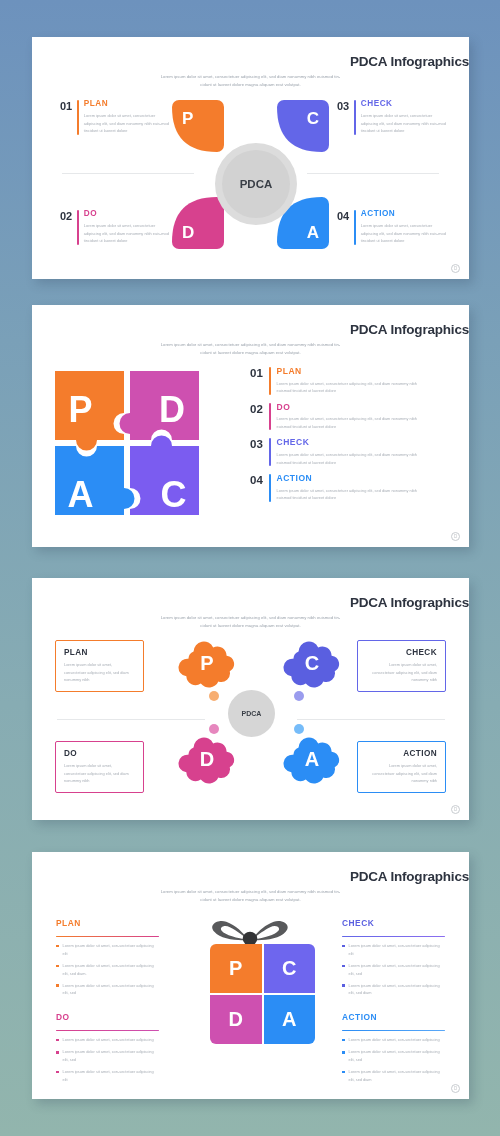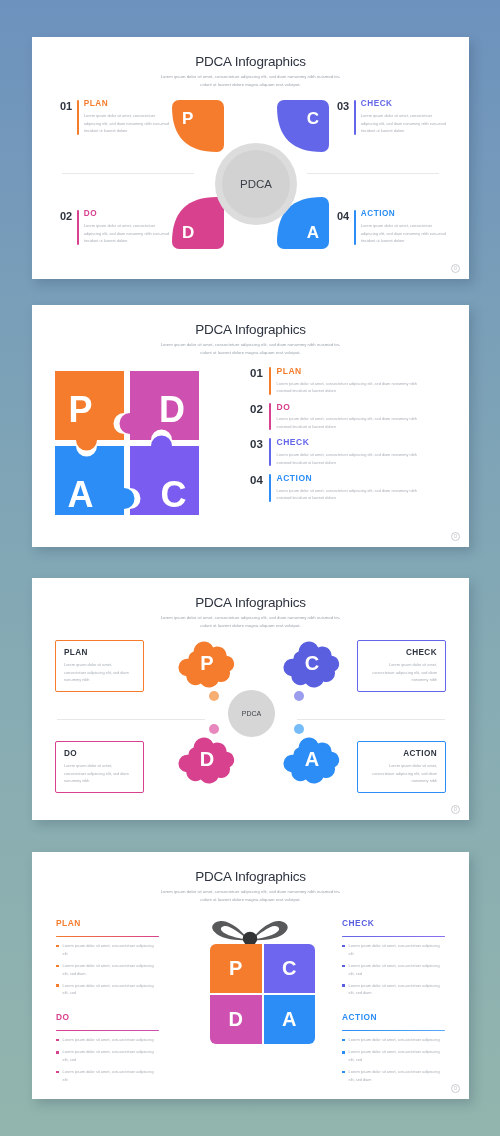--- a/index.html
+++ b/index.html
@@ -19,23 +19,23 @@
     background: #ffffff;
     box-shadow: 4px 5px 10px rgba(40,60,80,0.22);
     overflow: hidden;
   }
   #slide1 { top: 37px;  height: 242px; }
   #slide2 { top: 305px; height: 242px; }
   #slide3 { top: 578px; height: 242px; }
   #slide4 { top: 852px; height: 247px; }
 
   .s-title {
-    text-align: center;
+    text-align: right;
     font-size: 13.5px;
-    font-weight: normal;
+    font-weight: bold;
     color: #2e3440;
     letter-spacing: -0.2px;
     padding-top: 17px;
   }
   .s-sub {
     text-align: center;
     font-size: 4.2px;
     color: #9aa2ab;
     line-height: 1.85;
     margin: 4px auto 0;
@@ -61,21 +61,21 @@
 
   
   .ring-outer {
     position: absolute; border-radius: 50%;
     background: #dcdcdc;
     display: flex; align-items: center; justify-content: center;
   }
   .ring-inner {
     border-radius: 50%; background: #d2d2d2;
     display: flex; align-items: center; justify-content: center;
-    font-weight: normal; color: #3a3f47;
+    font-weight: bold; color: #3a3f47;
   }
 
   
   .wedge { position: absolute; width: 52px; height: 52px; }
   .wedge svg { width: 100%; height: 100%; display: block; }
   .wedge .glyph {
     position: absolute; font-size: 17px; font-weight: bold; color: #fff;
     line-height: 1;
   }
 

